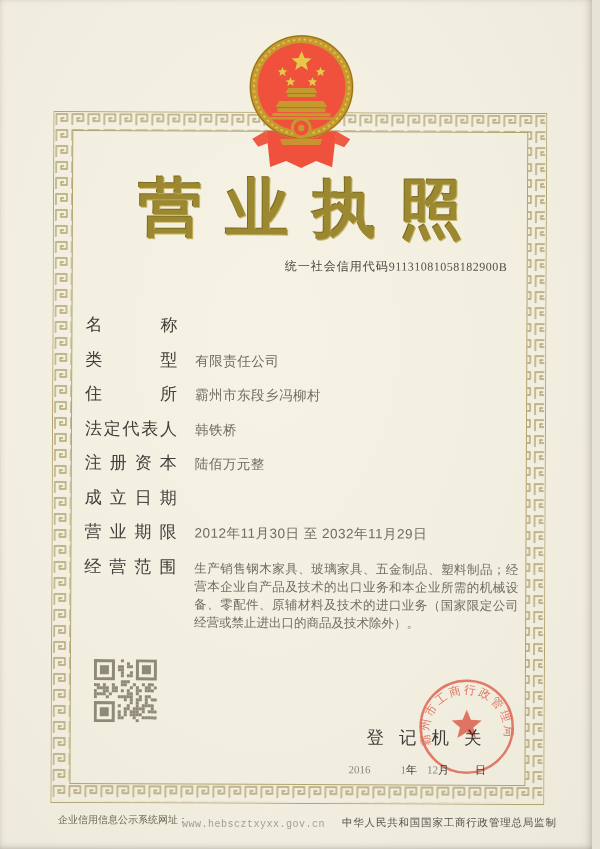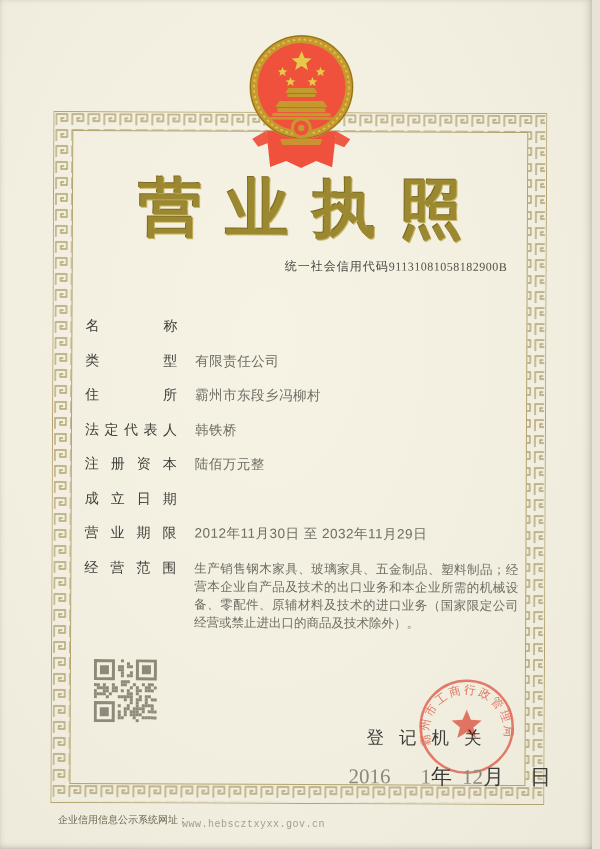--- a/index.html
+++ b/index.html
@@ -11,28 +11,28 @@
   .tilt{position:absolute;inset:0;transform:rotate(.25deg);transform-origin:50% 50%;}
   .frame{position:absolute;left:52px;top:112px;}
   .emblem{position:absolute;left:241px;top:27px;width:118px;height:142px;}
   .title{position:absolute;left:0;top:166px;width:600px;text-align:center;
     font-size:63px;font-weight:bold;color:#9b8831;letter-spacing:24px;text-indent:24px;
     text-shadow:1px 1px 0 #c9b96a, -1px -1px 0 #7d6d22;}
   .credit{position:absolute;left:284px;top:258px;font-size:12px;color:#474740;letter-spacing:1px;white-space:nowrap;}
   .credit .code{font-family:"Liberation Serif","DejaVu Serif",serif;color:#55524a;margin-left:0;letter-spacing:.5px;}
   .fields{position:absolute;left:85px;top:316px;width:435px;}
   .frow{display:flex;align-items:baseline;margin-bottom:14.5px;}
-  .flabel{display:inline-block;width:92px;font-size:14px;color:#3e3e3a;
+  .flabel{display:inline-block;width:92px;font-size:17px;color:#3e3e3a;
     text-align:justify;text-align-last:justify;flex:0 0 92px;line-height:20px;}
   .fvalue{margin-left:18px;font-size:13.5px;color:#6e6d64;letter-spacing:.5px;line-height:19px;}
   .frow.scope .fvalue{width:324px;font-size:12.5px;line-height:18px;letter-spacing:0;text-align:justify;}
   .qr{position:absolute;left:95px;top:660px;width:63px;height:63px;}
   .regauth{position:absolute;left:368px;top:725px;font-size:17.5px;color:#3c3c38;letter-spacing:15px;white-space:nowrap;}
   .seal{position:absolute;left:408px;top:662px;opacity:.78;mix-blend-mode:multiply;}
-  .dateline{position:absolute;left:350px;top:762px;width:210px;font-size:21px;color:#3a3a36;white-space:nowrap;}
+  .dateline{position:absolute;left:350px;top:762px;width:210px;font-size:11px;color:#3a3a36;white-space:nowrap;}
   .dateline .num{font-family:"Liberation Serif","DejaVu Serif",serif;color:#8a877b;}
   .dateline .y{margin-right:30px;}
   .dateline .gap1{margin-left:10px;}
   .dateline .gap2{margin-left:26px;}
   .footer-left{position:absolute;left:58px;top:813px;font-size:10px;color:#6a6852;white-space:nowrap;}
   .footer-left .url{position:relative;top:4px;left:-6px;font-family:"Liberation Mono","DejaVu Sans Mono",monospace;color:#a29f90;letter-spacing:.5px;}
   .footer-right{position:absolute;left:342px;top:816px;font-size:10.5px;color:#52514a;letter-spacing:.8px;white-space:nowrap;}
 </style>
 </head>
 <body>
@@ -269,13 +269,14 @@
 
   <div class="dateline">
     <span class="num y">2016</span><span class="num">1</span><span>年</span><span class="num gap1">12</span><span>月</span><span class="gap2">日</span>
   </div>
 
  </div>
 
   <div class="footer-left">
     <span>企业信用信息公示系统网址：</span><span class="url">www.hebscztxyxx.gov.cn</span>
   </div>
+  <div class="footer-right">中华人民共和国国家工商行政管理总局监制</div>
 </div>
 
 </body></html>

